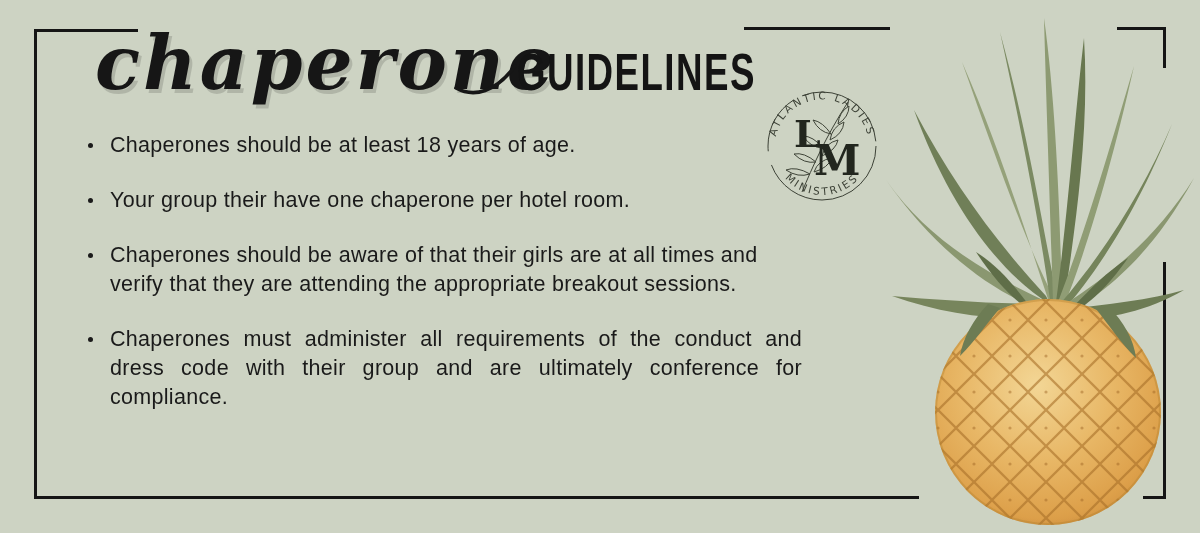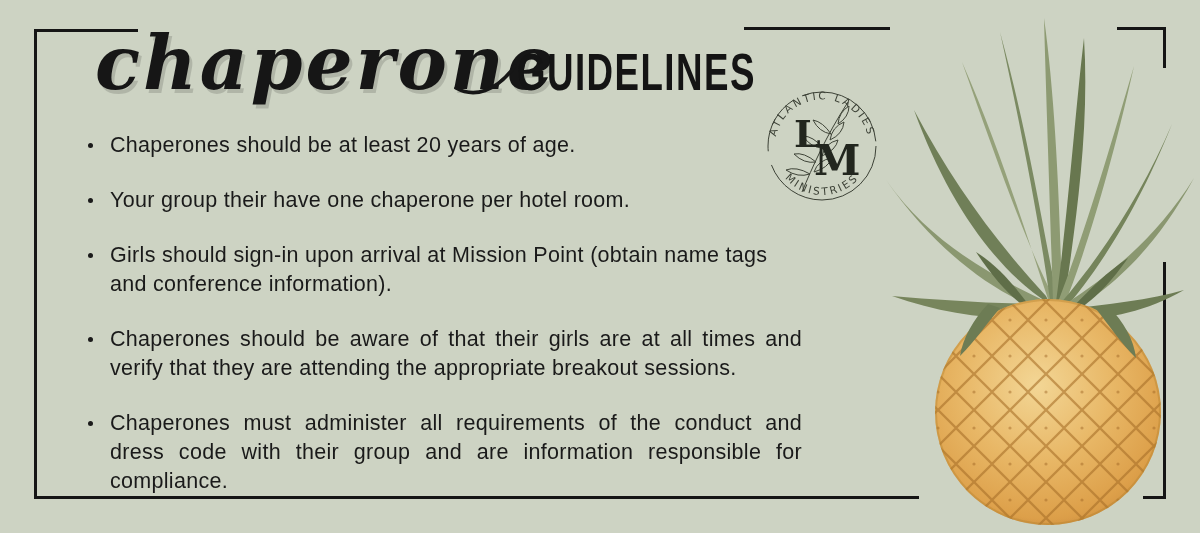--- a/index.html
+++ b/index.html
@@ -108,25 +108,24 @@
 <div class="frame-seg f-bot-a"></div>
 <div class="frame-seg f-br-h"></div>
 
 <div class="title-script">chaperone</div>
 <svg class="title-swash" width="70" height="42" viewBox="0 0 70 42">
   <path d="M4 30 C 22 40, 44 34, 63 8" fill="none" stroke="#161616" stroke-width="3.5" stroke-linecap="round"></path>
 </svg>
 <div class="title-caps">GUIDELINES</div>
 
 <ul class="guide-list">
-  <li>Chaperones should be at least 20 years of age.</li>
+  <li>Chaperones should be at least 18 years of age.</li>
   <li>Your group their have one chaperone per hotel room.</li>
-  <li>Girls should sign-in upon arrival at Mission Point (obtain name tags and conference information).</li>
   <li>Chaperones should be aware of that their girls are at all times and verify that they are attending the appropriate breakout sessions.</li>
-  <li>Chaperones must administer all requirements of the conduct and dress code with their group and are information responsible for compliance.</li>
+  <li>Chaperones must administer all requirements of the conduct and dress code with their group and are ultimately conference for compliance.</li>
 </ul>
 
 <svg class="logo-badge" width="140" height="140" viewBox="0 0 140 140">
   <defs>
     <path id="arcTop" d="M 25 82 A 47 47 0 1 1 115 82" fill="none"></path>
     <path id="arcBottom" d="M 22.5 80 A 49 49 0 0 0 117.5 80" fill="none"></path>
   </defs>
   <circle cx="70" cy="68" r="54" fill="none" stroke="#3c4136" stroke-width="1" stroke-dasharray="150 14 60 10 100 5"></circle>
 
   <g stroke="#3e4337" fill="none" stroke-width="1">

